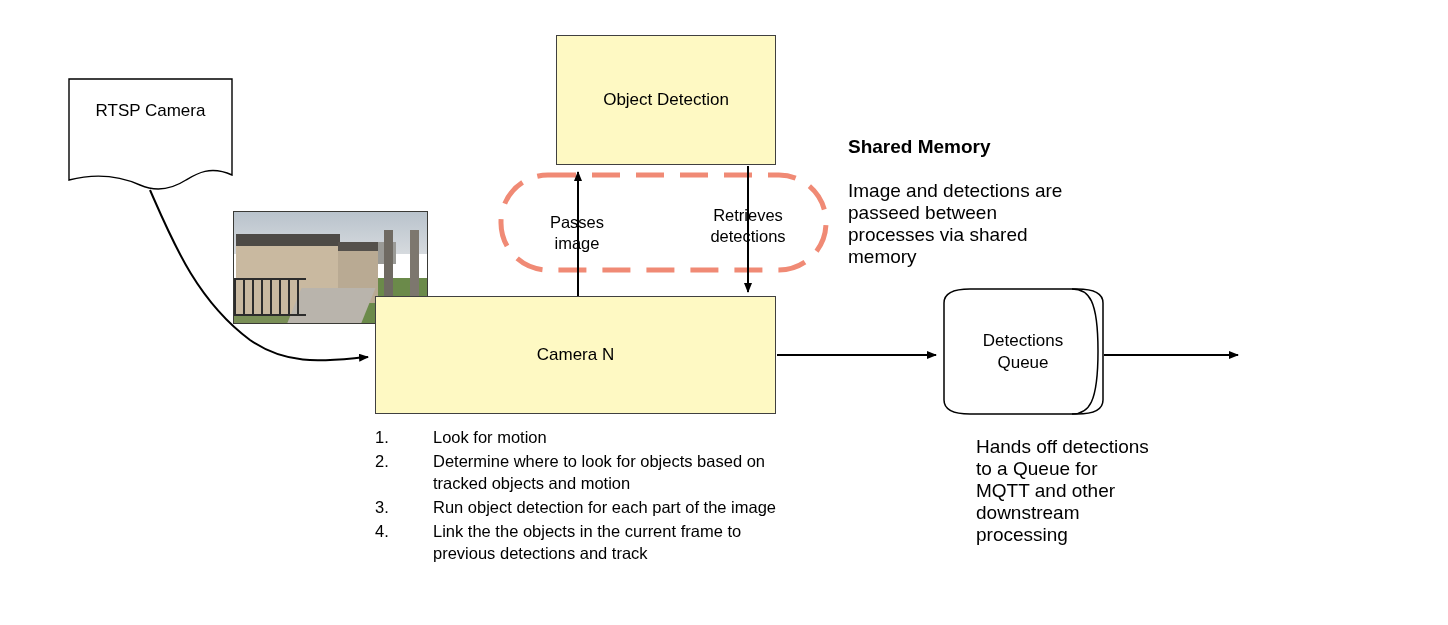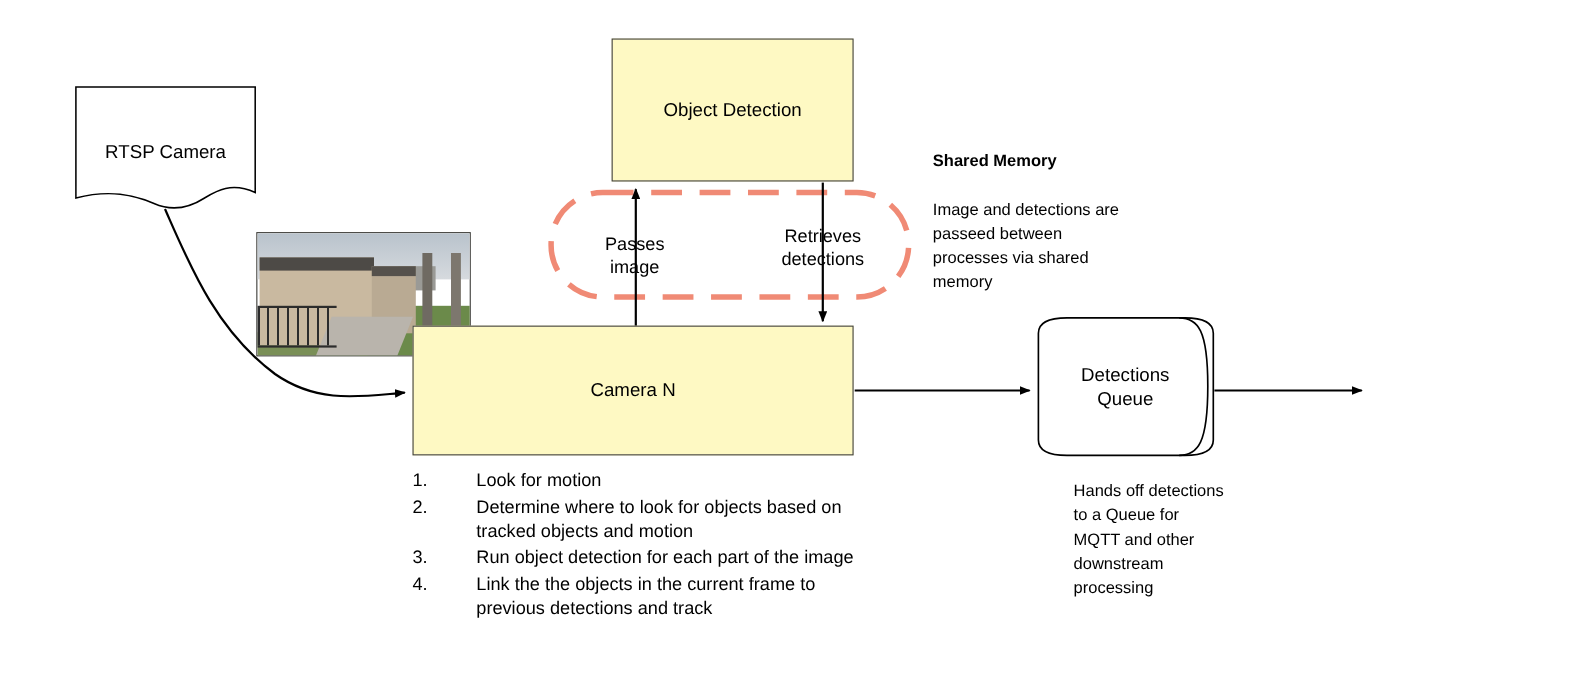--- a/index.html
+++ b/index.html
@@ -37,21 +37,21 @@
   }
   .boxfill {
     background: #fef9c3;
     border: 1px solid #404040;
   }
   .node .line1 { font-size: 17px; line-height: 22px; }
   .node .line2 { font-size: 17px; line-height: 22px; font-style: italic; }
 
   
   #rtsp-camera {
-    left: 68px; top: 90px; width: 165px; height: 112px;
+    left: 68px; top: 62px; width: 165px; height: 112px;
   }
   #rtsp-camera .doc-label {
     position: relative;
     z-index: 2;
     font-size: 17px;
     margin-top: -14px;
   }
 
   
   #object-detection {
@@ -135,21 +135,21 @@
   #camera-thumb .post.b { left: 176px; background: #7d776e; }
   #camera-thumb .stamp {
     position: absolute; left: 4px; bottom: 3px;
     font-size: 6px; color: #e8e8e8;
     font-family: "DejaVu Sans Mono", monospace;
   }
 
   
   .textblock {
     position: absolute;
-    font-size: 15px;
+    font-size: 19px;
     line-height: 22px;
     white-space: pre-line;
   }
   #shared-memory-note { left: 848px; top: 114px; width: 215px; }
   #shared-memory-note .hdr { font-weight: bold; }
   #fetch-note { left: 44px; top: 340px; width: 182px; }
   #queue-note { left: 944px; top: 436px; width: 180px; margin-left: 32px; }
 
   
   .dash-label {

